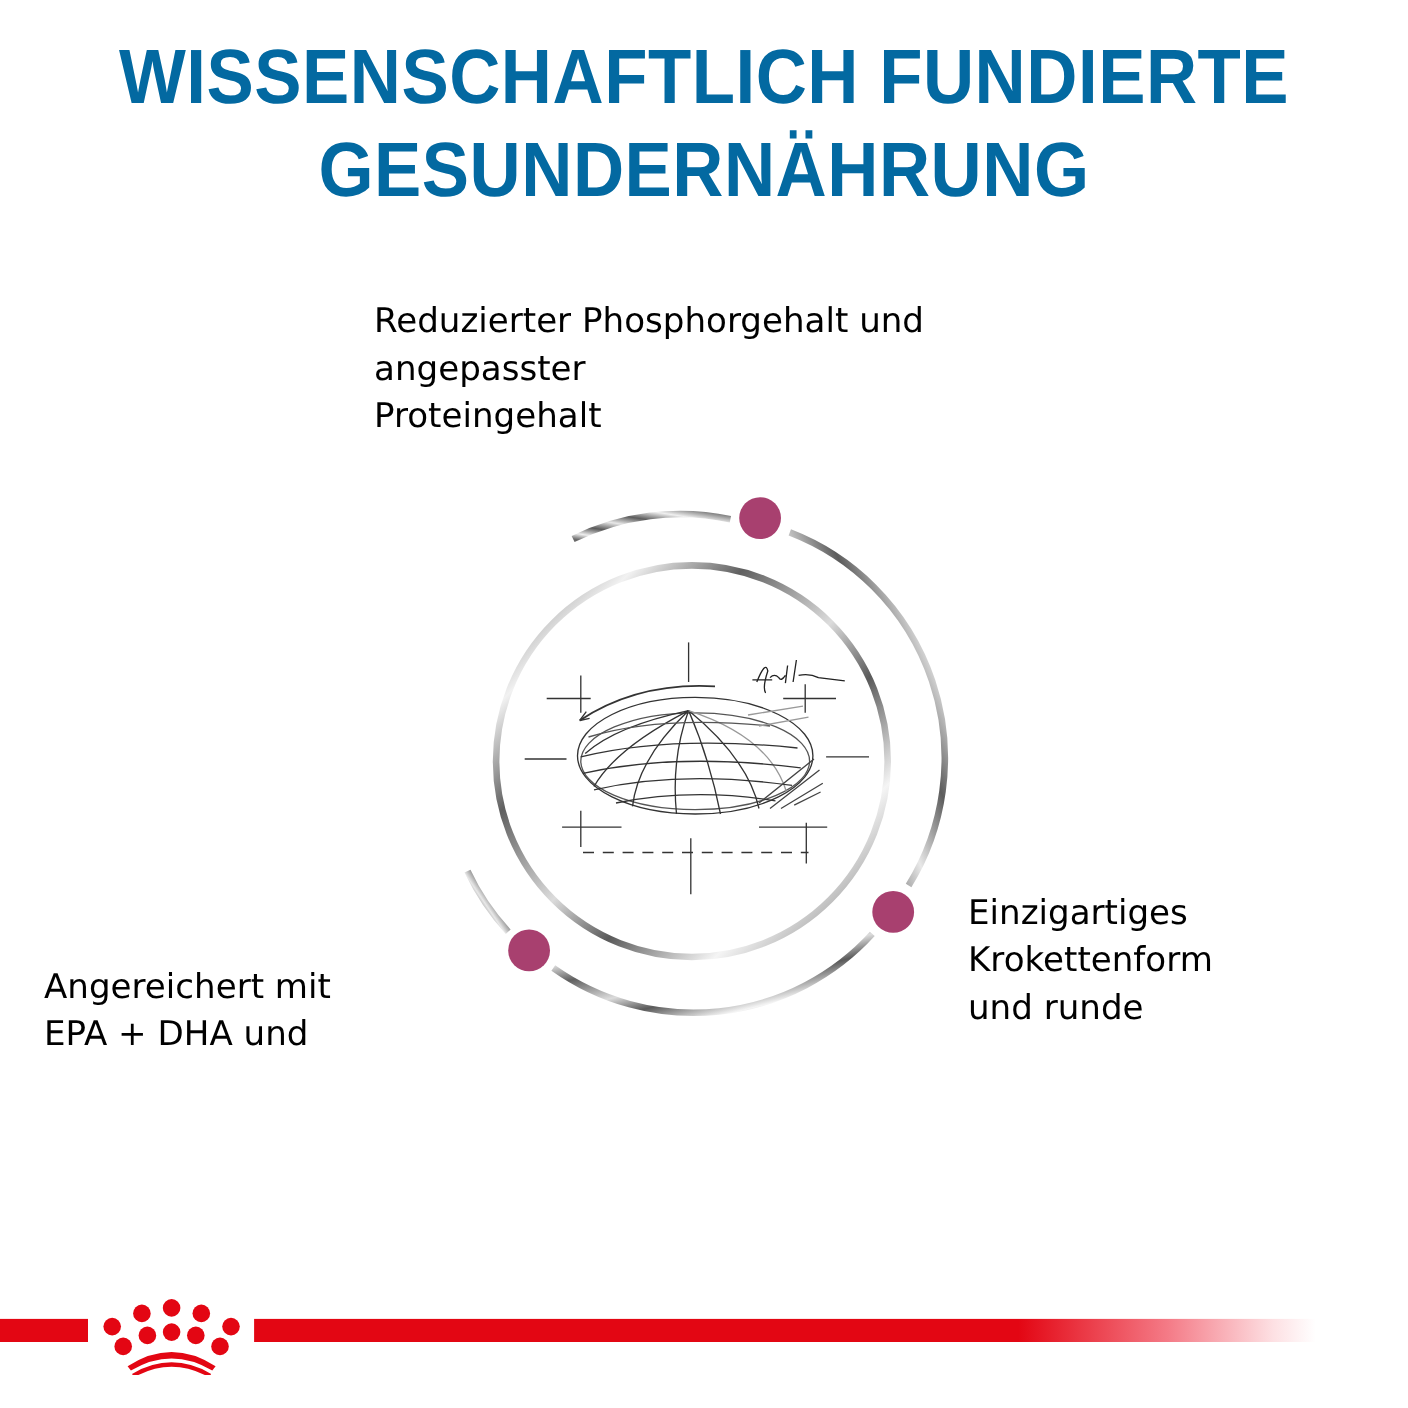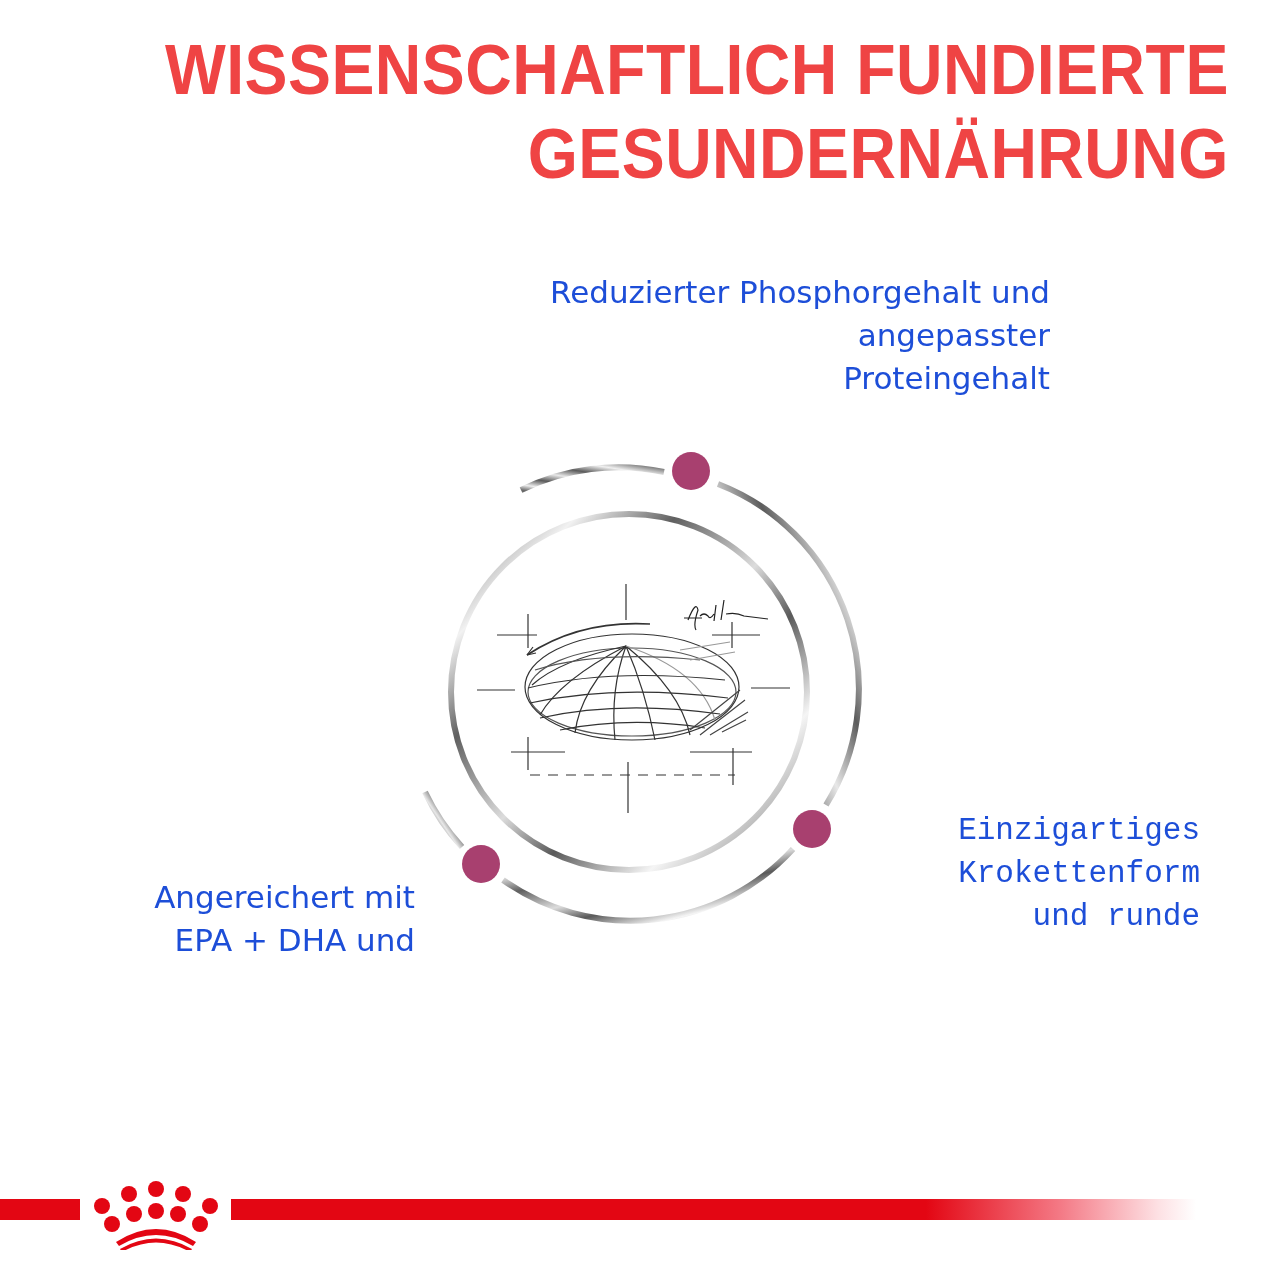--- a/index.html
+++ b/index.html
@@ -1,33 +1,33 @@
 <!DOCTYPE html>
 <html><head>
 <meta charset="utf-8">
 <style>
   html, body { margin: 0; padding: 0; }
   body {
     width: 1280px; height: 1280px; background: #ffffff; position: relative; overflow: hidden;
     font-family: "DejaVu Sans", sans-serif;
   }
   .headline {
-    position: absolute; left: 0; top: 28px; width: 1280px; text-align: right;
-    color: #ef4444; font-family: "Liberation Sans", sans-serif; font-weight: bold;
+    position: absolute; left: 0; top: 28px; width: 1280px; text-align: center;
+    color: #0369a1; font-family: "Liberation Sans", sans-serif; font-weight: bold;
     font-size: 70px; line-height: 84px; letter-spacing: 0.5px;
   }
   .headline span { display: block; transform: scaleX(0.92); }
   .feature {
-    position: absolute; color: #1d4ed8; text-align: right;
+    position: absolute; color: #000000; text-align: left;
     font-family: "DejaVu Sans", sans-serif; font-size: 31px; line-height: 43px;
   }
   .feature span { display: block; white-space: nowrap; }
   .feat-top { left: 340px; top: 271px; width: 710px; }
   .feat-left { left: 40px; top: 853px; width: 375px; margin-top: 23px; }
-  .feat-right { left: 880px; top: 809px; width: 320px; font-family: Liberation Mono, monospace; }
+  .feat-right { left: 880px; top: 809px; width: 320px; }
   .graphic { position: absolute; left: 0; top: 0; width: 1280px; height: 1280px; pointer-events: none; }
   .footer-bar-left { position: absolute; left: 0; top: 1199px; width: 80px; height: 21px; background: #e30613; }
   .footer-bar-right {
     position: absolute; left: 231px; top: 1199px; width: 965px; height: 21px;
     background: linear-gradient(to right, #e30613 0%, #e30613 72%, #f47a86 86%, #fde0e3 96%, rgba(255,255,255,0) 100%);
   }
   .crown { position: absolute; left: 88px; top: 1170px; width: 136px; height: 80px; }
 </style>
 </head>
 <body>

